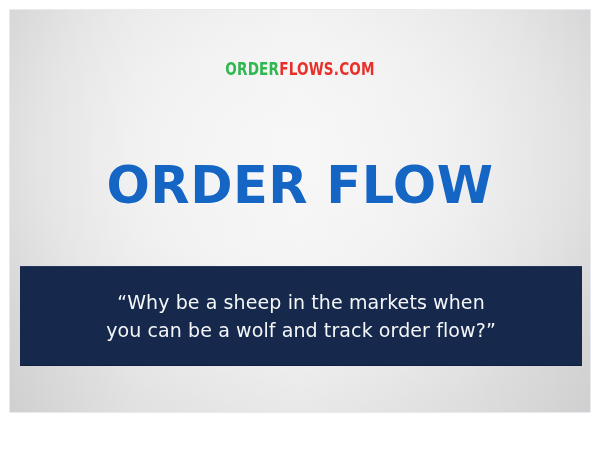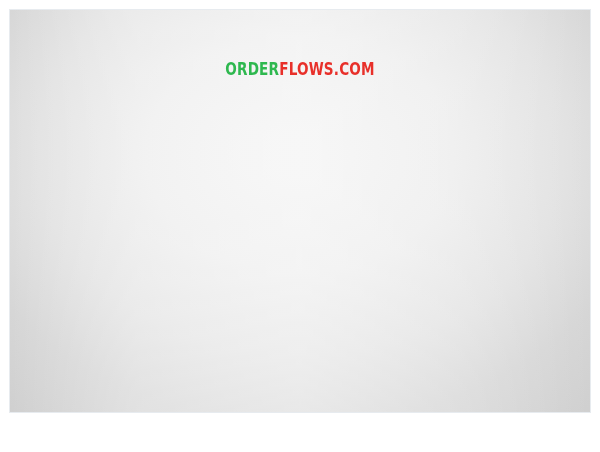--- a/index.html
+++ b/index.html
@@ -129,17 +129,24 @@
 <body>
 
 <div id="slide-frame">
   <div id="slide-content">
 
     <div id="brand-logo">
       <span class="logo-order">ORDER</span><span class="logo-flows">FLOWS.COM</span>
     </div>
 
     <h1 id="main-title">
+      <span class="title-line">ORDER FLOW</span>
     </h1>
 
+    <div id="quote-band">
+      <div id="quote-text">
+        <span class="quote-line">“Why be a sheep in the markets when</span>
+        <span class="quote-line">you can be a wolf and track order flow?”</span>
+      </div>
+    </div>
 
   </div>
 </div>
 
 </body></html>

